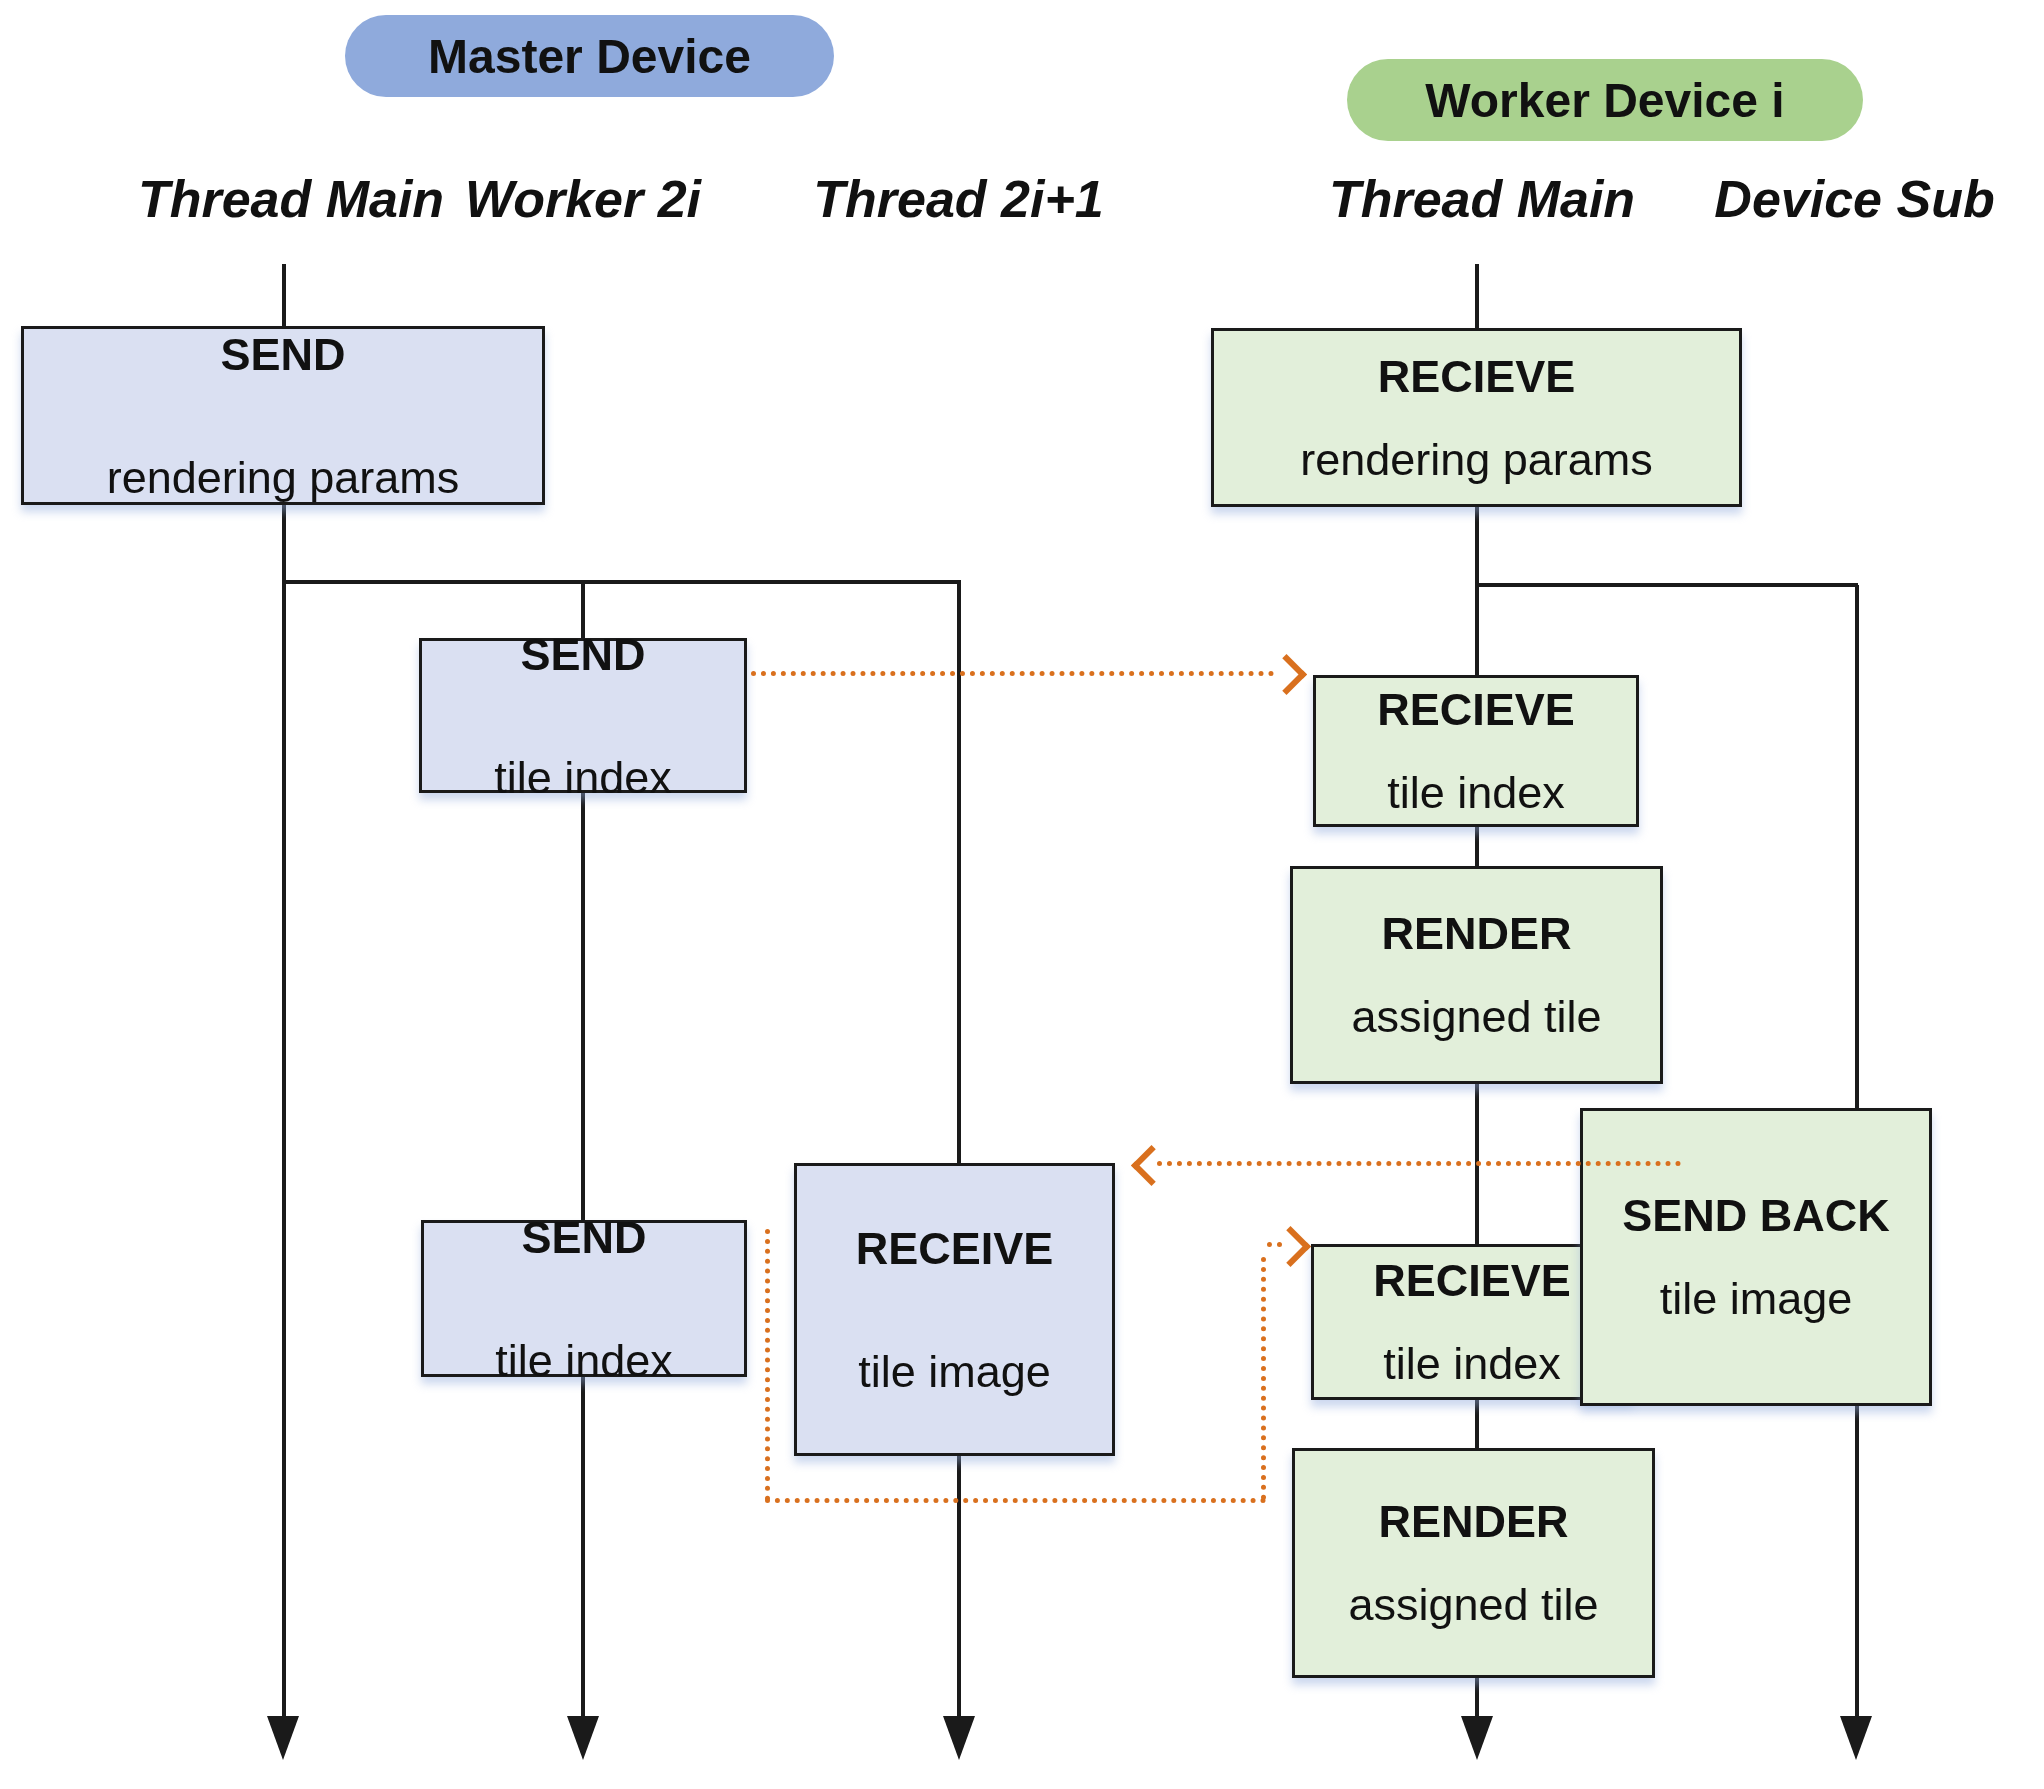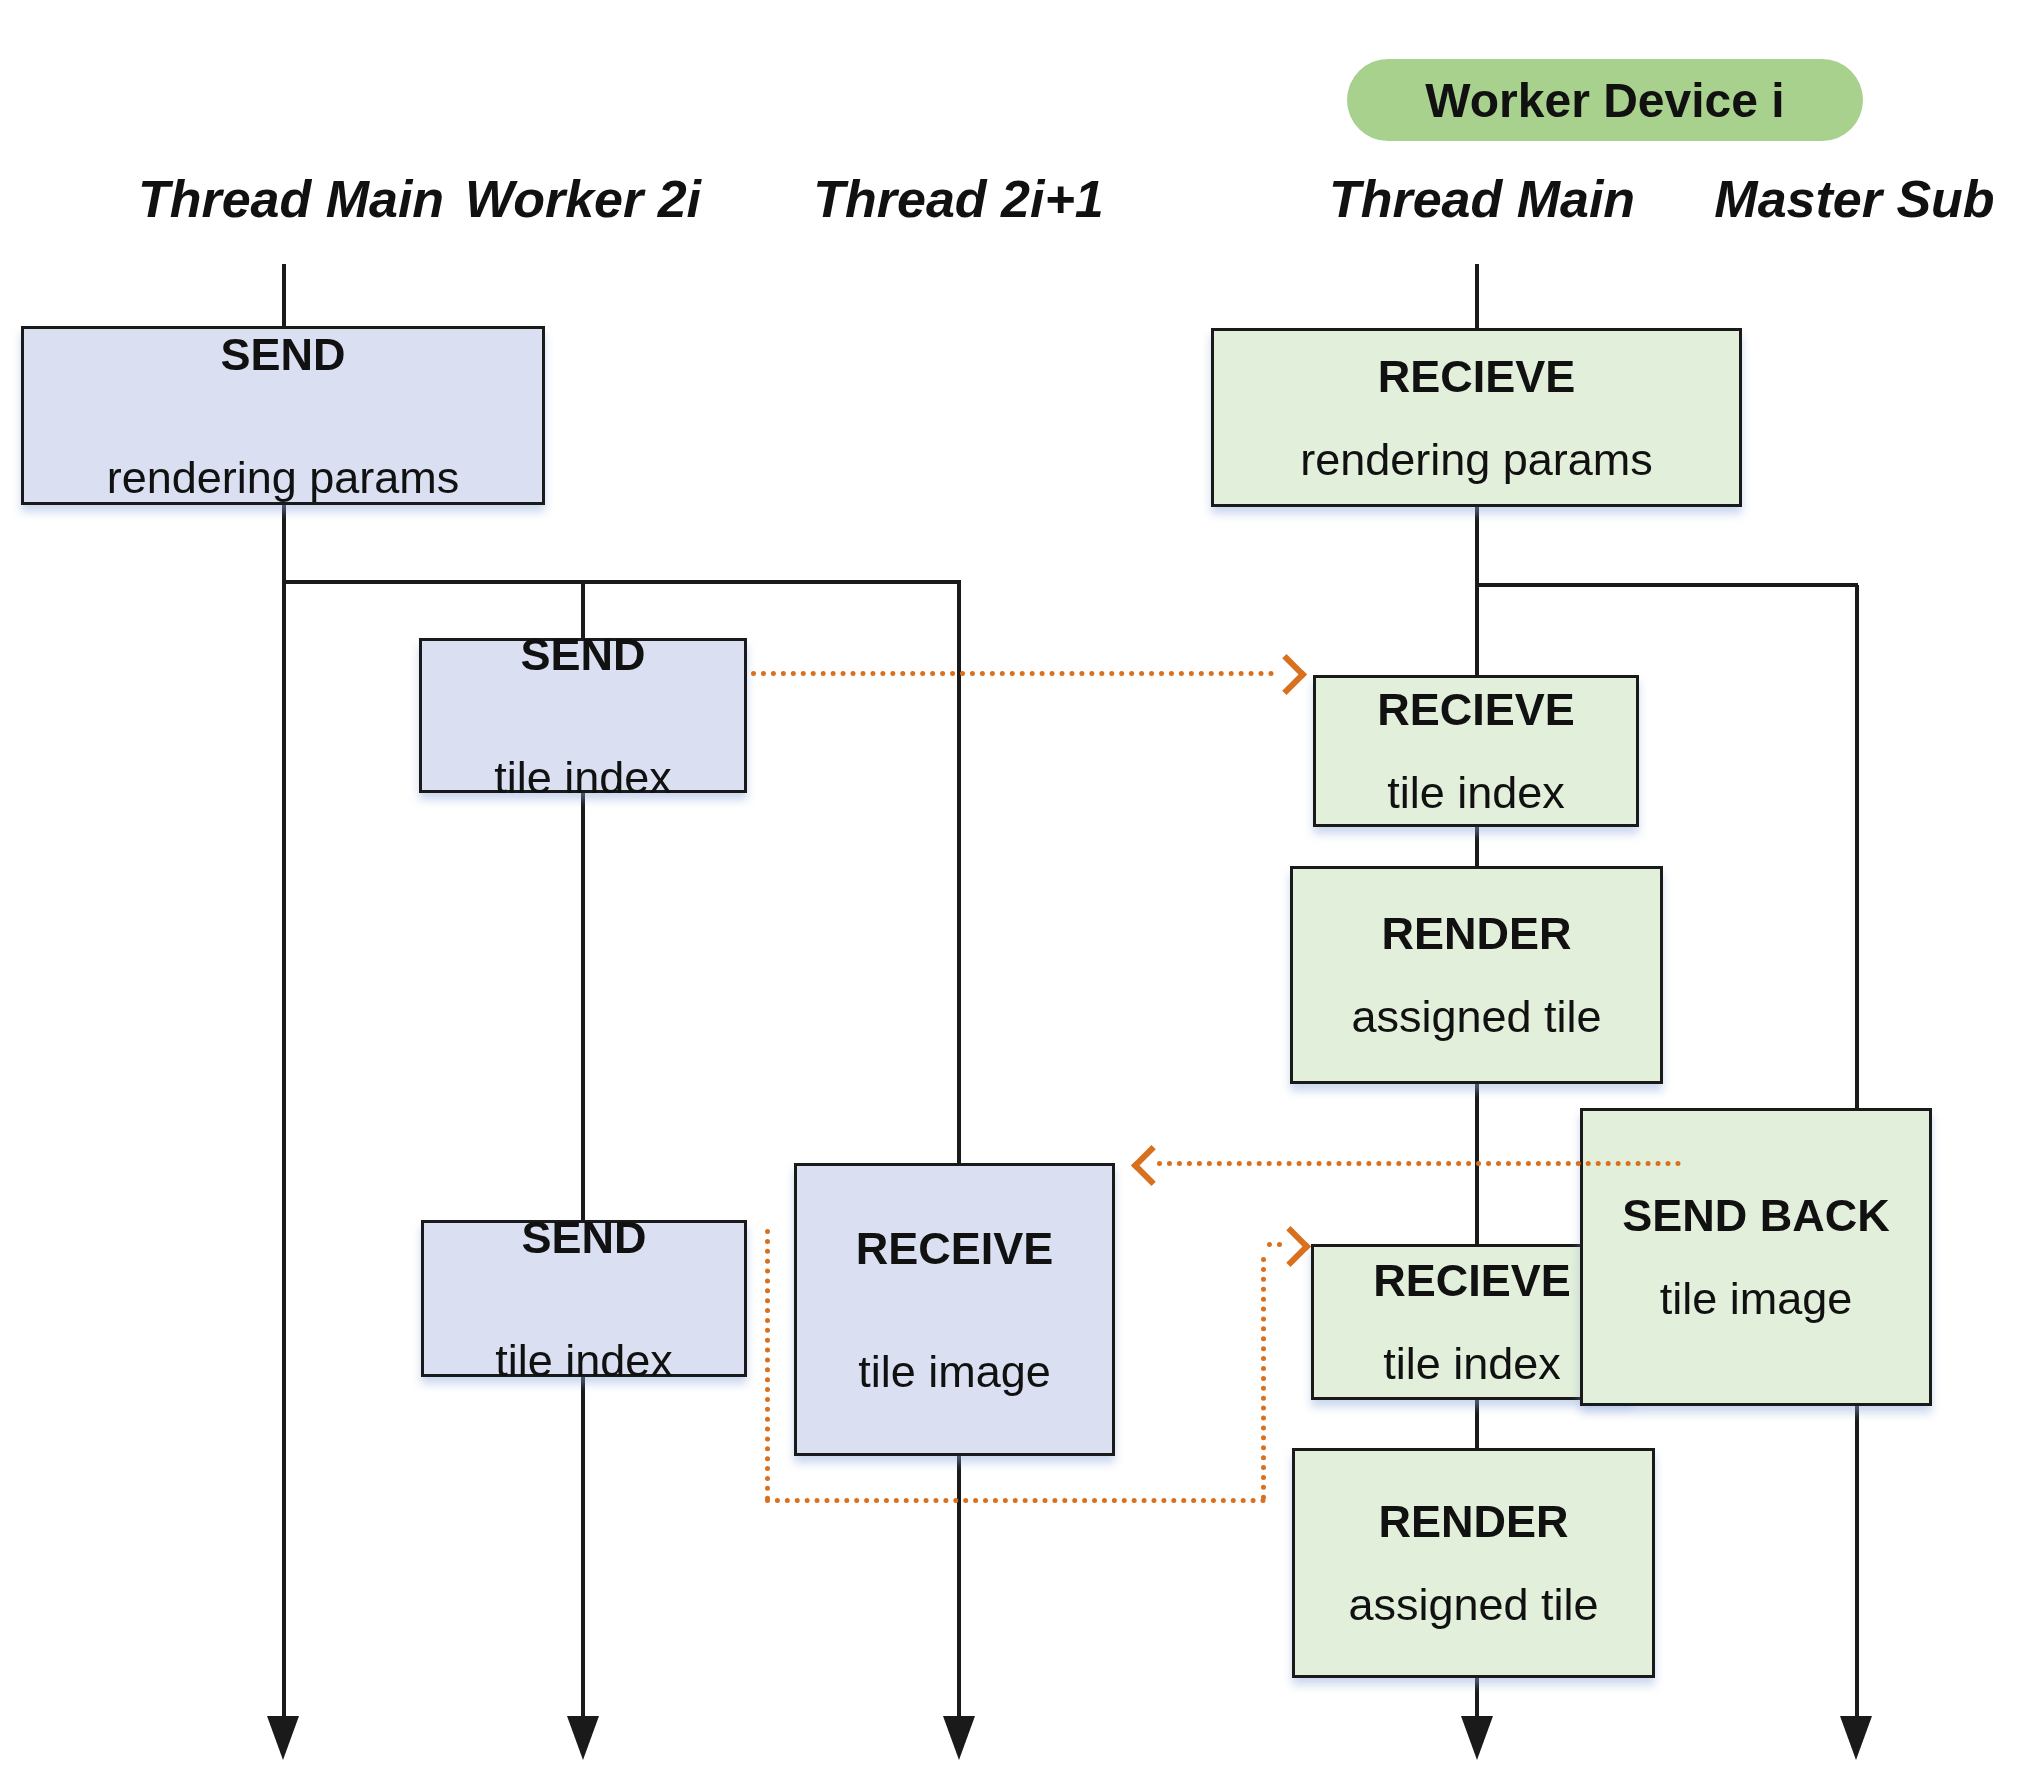--- a/index.html
+++ b/index.html
@@ -56,29 +56,32 @@
   .chev{position:absolute;width:23px;height:23px;z-index:3;
     border-top:6.7px solid var(--message-arrow);border-right:6.7px solid var(--message-arrow);}
   .chev.right{transform:rotate(45deg);}
   .chev.left{transform:rotate(-135deg);}
 </style>
 </head>
 <body>
 
 <div id="canvas">
 
+  <div class="pill master" style="left:345px;top:15px;width:489px;">
+    <span>Master Device</span>
+  </div>
   <div class="pill worker" style="left:1347px;top:15px;width:516px;">
     <span>Worker Device i</span>
   </div>
 
   <div class="thread-label" style="left:139px;width:304px;">Thread Main</div>
   <div class="thread-label" style="left:450px;width:266px;">Worker 2i</div>
   <div class="thread-label" style="left:811px;width:295px;">Thread 2i+1</div>
   <div class="thread-label" style="left:1330px;width:304px;">Thread Main</div>
-  <div class="thread-label" style="left:1712px;width:285px;">Master Sub</div>
+  <div class="thread-label" style="left:1712px;width:285px;">Device Sub</div>
 
   <div class="lifeline" style="left:282px;top:264px;height:1455px;"></div>
   <div class="lifeline" style="left:581px;top:582px;height:1138px;"></div>
   <div class="lifeline" style="left:957px;top:582px;height:1138px;"></div>
   <div class="lifeline" style="left:1475px;top:264px;height:1455px;"></div>
   <div class="lifeline" style="left:1855px;top:585px;height:1135px;"></div>
 
   <div class="branch" style="left:282px;top:580px;width:679px;"></div>
   <div class="branch" style="left:1475px;top:583px;width:383px;"></div>
 

